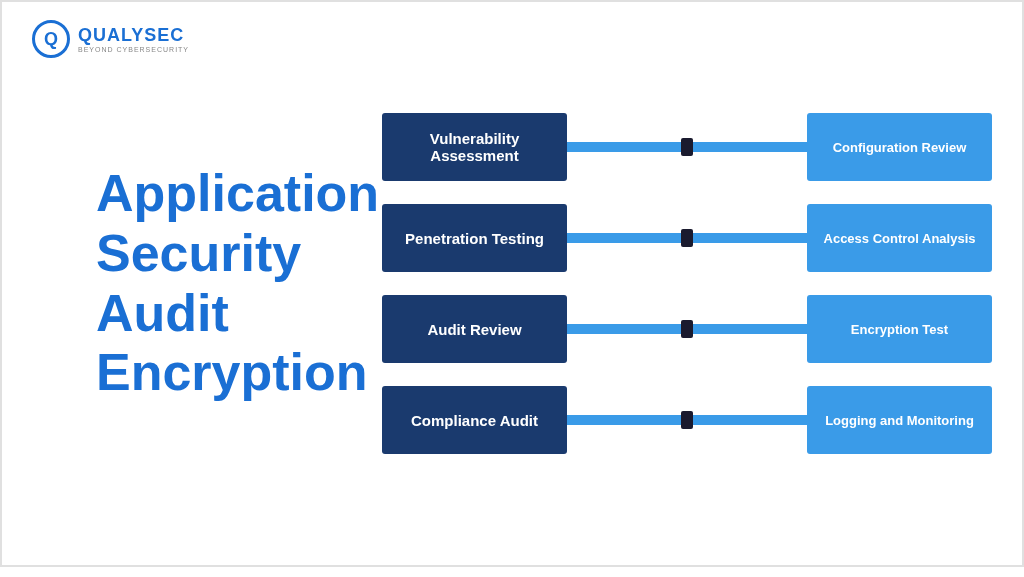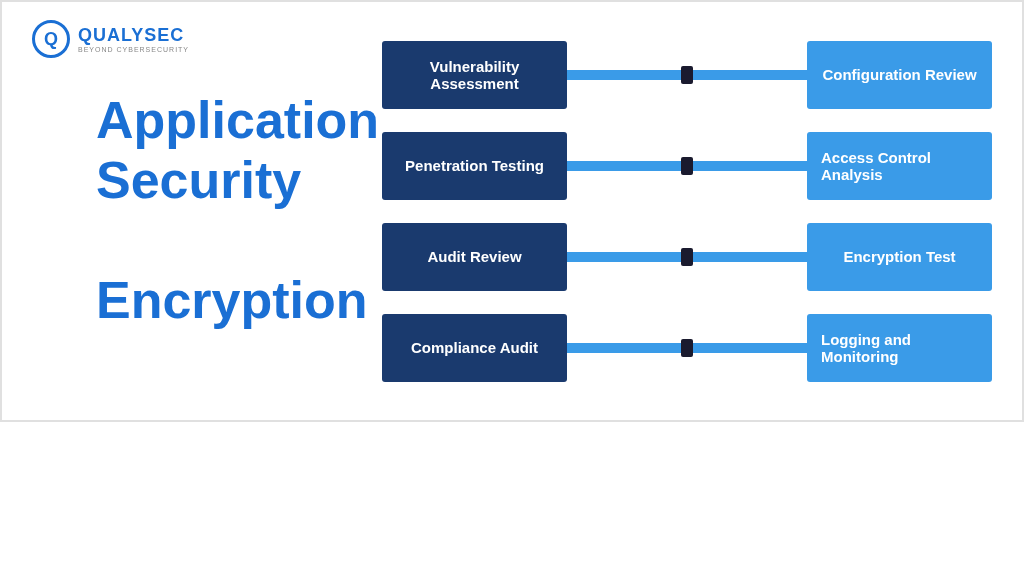--- a/index.html
+++ b/index.html
@@ -7,21 +7,21 @@
     body {
       width: 1024px;
       height: 577px;
       background: #ffffff;
       font-family: Arial, sans-serif;
       overflow: hidden;
     }
 
     .slide {
       width: 1024px;
-      height: 422px;
+      height: 567px;
       background: #ffffff;
       border: 2px solid #e0e0e0;
       position: relative;
       display: flex;
       align-items: center;
     }
 
     
     .logo {
       position: absolute;
@@ -129,28 +129,28 @@
     .connector-dot {
       width: 12px;
       height: 18px;
       background: #1a1a2e;
       border-radius: 2px;
     }
 
     .right-box {
       background: #3a9be8;
       color: #ffffff;
-      font-size: 15px;
+      font-size: 13px;
       font-weight: 700;
       width: 185px;
       min-height: 68px;
       display: flex;
       align-items: center;
       justify-content: center;
-      text-align: left;
+      text-align: right;
       padding: 10px 14px;
       border-radius: 3px;
       flex-shrink: 0;
     }
   </style>
 </head>
 <body>
 
 <div class="slide">
 
@@ -159,21 +159,21 @@
     <div class="logo-text-group">
       <span class="logo-name">QUALYSEC</span>
       <span class="logo-tagline">BEYOND CYBERSECURITY</span>
     </div>
   </div>
 
   <div class="left-section">
     <div class="main-title">
       <span>Application</span><br>
       <span>Security</span><br>
-      <br>
+      <span>Audit</span><br>
       <span>Encryption</span>
     </div>
   </div>
 
   <div class="right-section">
 
     <div class="row">
       <div class="left-box">
         <span>Vulnerability Assessment</span>
       </div>

